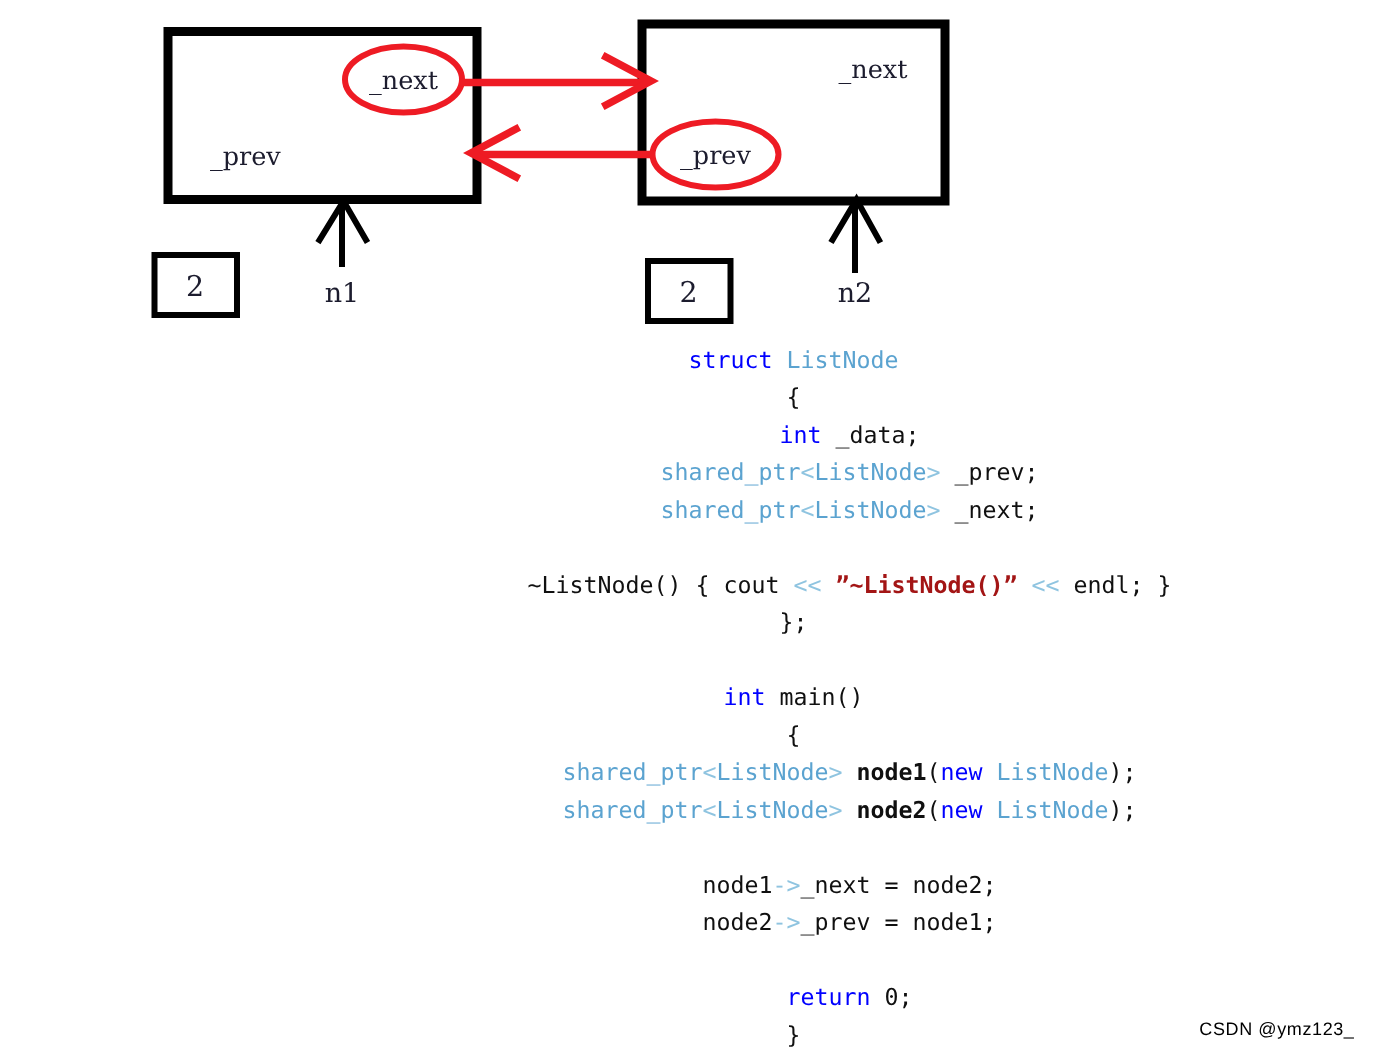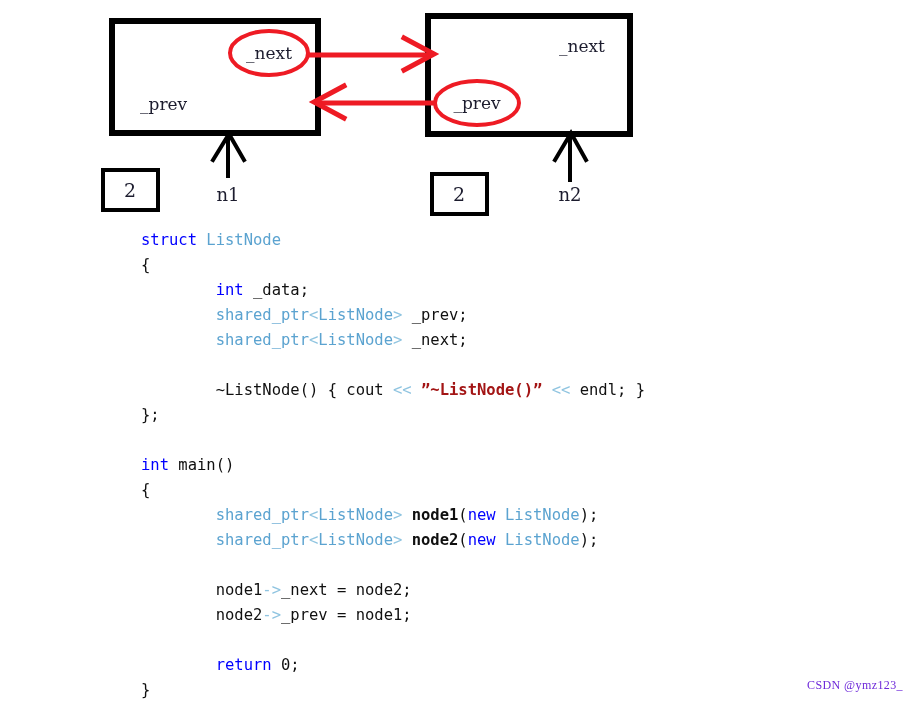--- a/index.html
+++ b/index.html
@@ -50,43 +50,44 @@
   #code {
     position: absolute;
     left: 0;
     top: 228px;
     width: 917px;
     font-family: "DejaVu Sans Mono", "Liberation Mono", monospace;
     font-size: 15.5px;
     line-height: 25px;
     white-space: pre;
     color: #101010;
+    text-align: center;
   }
   #code .line {
     height: 25px;
     padding-left: 141px;
     white-space: pre;
   }
   #code .line.blank { height: 25px; }
 
   .kw      { color: #0000ff; }
   .type    { color: #5ba3d0; }
   .op      { color: #8fc4e0; }
   .str     { color: #a31515; font-weight: bold; }
   .plain   { color: #101010; }
   .ident   { color: #101010; font-weight: bold; }
 
   
   #watermark {
     position: absolute;
     right: 14px;
     bottom: 11px;
-    font-family: Liberation Serif, serif;
+    font-family: Liberation Sans, sans-serif;
     font-size: 12px;
-    color: #6d28d9;
+    color: #000000;
     letter-spacing: 0.4px;
   }
 </style>
 </head>
 <body>
 
 <div id="diagram">
   <svg width="917" height="225" viewBox="0 0 917 225" xmlns="http://www.w3.org/2000/svg">
 
     <rect x="112" y="21" width="206" height="112" fill="#ffffff" stroke="#000000" stroke-width="6"></rect>

